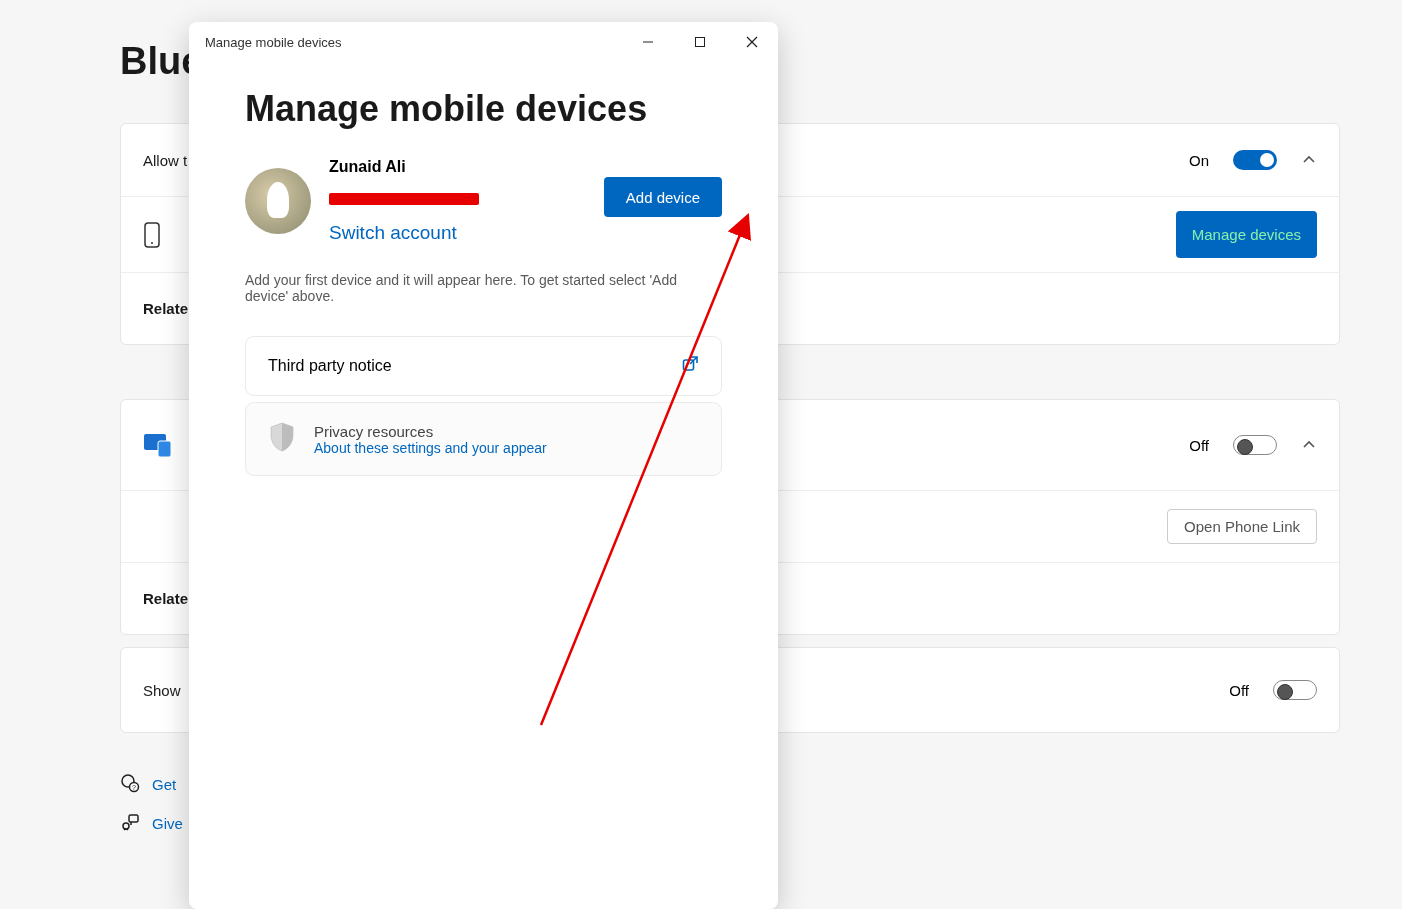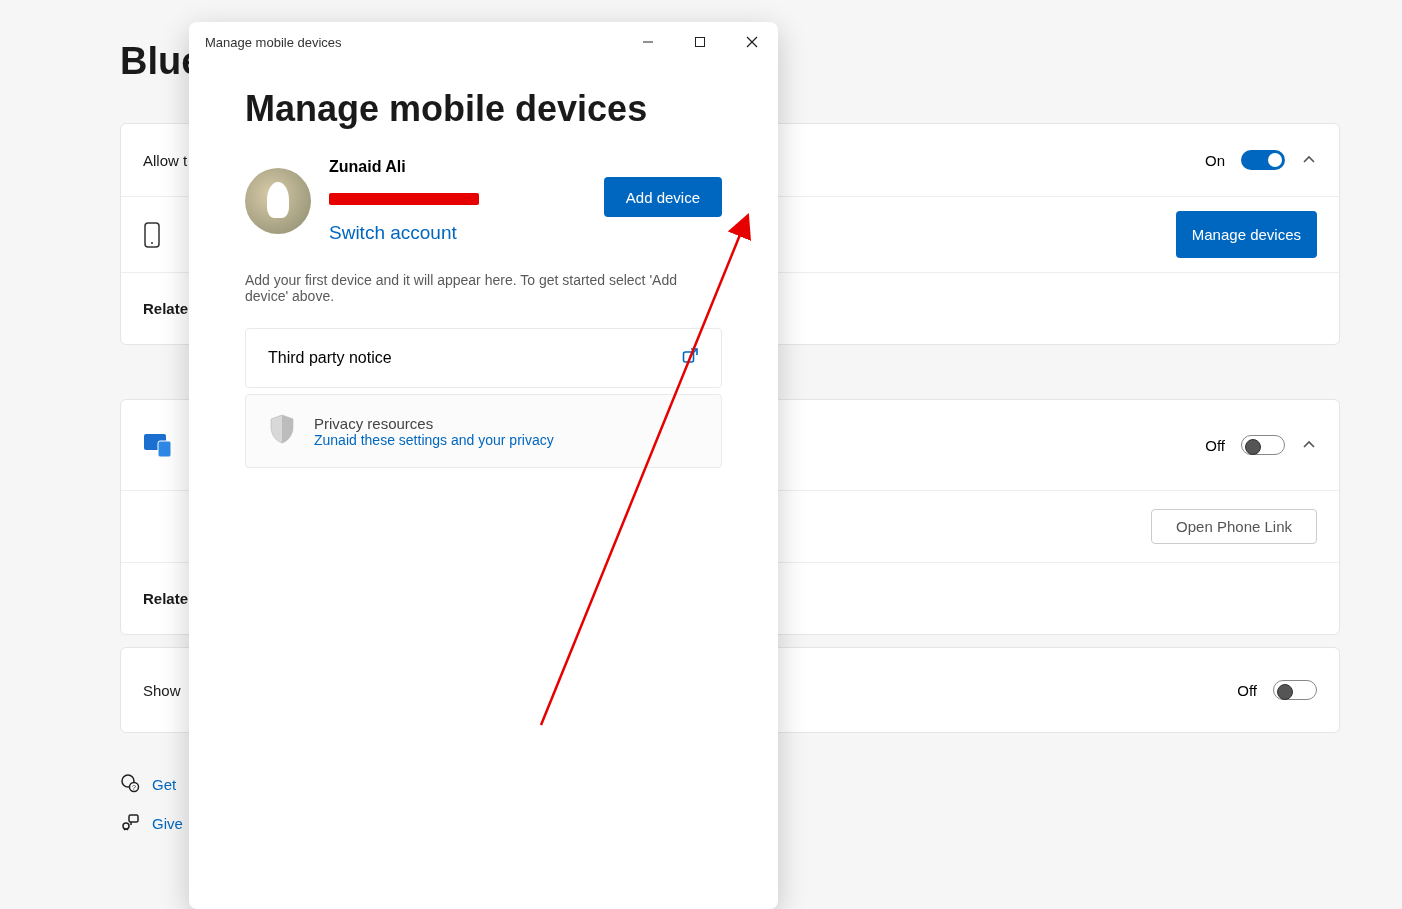--- a/index.html
+++ b/index.html
@@ -51,38 +51,38 @@
   }
   .bg-row-related {
     font-size: 15px;
     font-weight: 600;
     padding-left: 0;
   }
   .bg-right {
     margin-left: auto;
     display: flex;
     align-items: center;
-    gap: 16px;
+    gap: 24px;
   }
   .bg-toggle-text { font-size: 15px; }
   .btn-blue {
     background: #0067c0;
-    color: #ffffff;
+    color: #86efac;
     border: none;
     border-radius: 4px;
     padding: 15px 16px;
     font-size: 15px;
     cursor: pointer;
   }
   .btn-gray {
     background: #fff;
     color: #555;
     border: 1px solid #ccc;
     border-radius: 4px;
-    padding: 8px 24px;
+    padding: 8px 16px;
     font-size: 15px;
   }
   .toggle {
     width: 44px; height: 20px;
     border-radius: 12px;
     background: #888;
     position: relative;
   }
   .toggle.on { background: #0067c0; }
   .toggle::after {
@@ -198,25 +198,25 @@
     margin-top:19px;
   }
   .section-title {
     font-size: 15px;
     font-weight:600;
     margin-bottom: 8px;
   }
   .section-desc {
     font-size: 14px;
     color: #5a5a5a;
-    margin-bottom: 24px;
+    margin-bottom: 32px;
   }
   .link-card {
     border: 1px solid #eaeaea;
-    border-radius: 4px;
+    border-radius: 9px;
     padding: 18px 22px;
     display:flex;
     align-items:center;
     margin-bottom: 6px;
     background: #fff;
   }
   .link-card.two { align-items: center; gap: 18px; background:#fbfbfb; }
   .link-card .ext {
     margin-left:auto;
     color: #0067c0;
@@ -393,21 +393,21 @@
 
     <div class="link-card two">
       <span class="privacy-icon">
         <svg width="28" height="32" viewBox="0 0 28 32">
             <path d="M14 2 L25 6 V14 C25 22 20 28 14 30 C8 28 3 22 3 14 V6 Z" fill="#d8d8d8" stroke="#aaa" stroke-width="0.5"></path>
             <path d="M14 2 L25 6 V14 C25 22 20 28 14 30 V2 Z" fill="#bcbcbc"></path>
           </svg>
       </span>
       <div class="privacy-text">
         <div class="t1">Privacy resources</div>
-        <div class="t2">Zunaid these settings and your privacy</div>
+        <div class="t2">About these settings and your appear</div>
       </div>
     </div>
 
   </div>
 </div>
 
 <svg class="arrow" width="250" height="530">
   <defs>
     <marker id="ah" markerWidth="10" markerHeight="10" refX="7" refY="5" orient="auto">
       <path d="M0 0 L10 5 L0 10 Z" fill="#e70000"></path>

